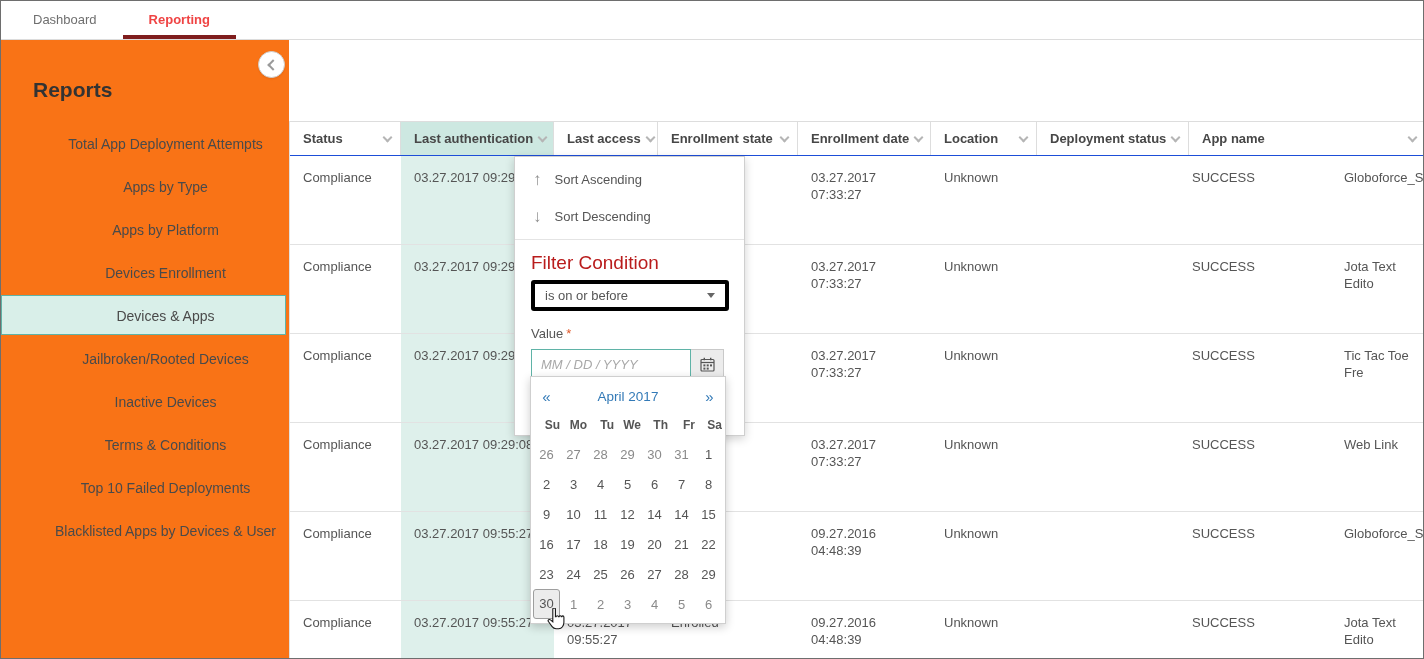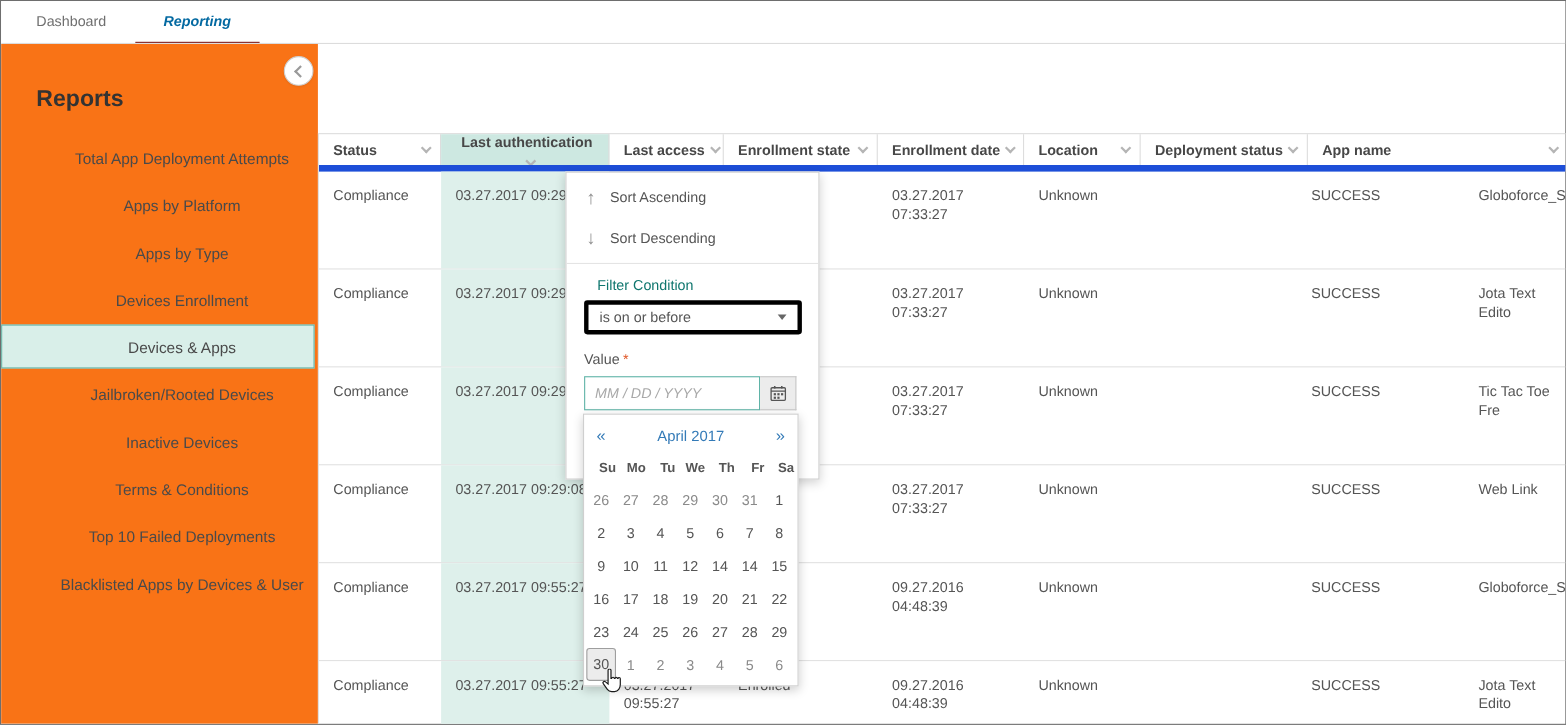--- a/index.html
+++ b/index.html
@@ -5,62 +5,62 @@
   * { box-sizing: border-box; margin: 0; padding: 0; }
   html,body { background:#eee; }
   body { font-family: "Liberation Sans", sans-serif; }
   .page { position:relative; width:1424px; height:659px; background:#fff;
           border:1px solid #6e6e6e; overflow:hidden; margin:0 auto; }
 
   
   .topbar { position:absolute; left:0; top:0; right:0; height:39px;
             border-bottom:1px solid #dcdcdc; display:flex; padding-left:6px; background:#fff; }
   .tab { padding:0 26px; line-height:37px; font-size:13px; color:#6f6f6f; cursor:pointer; }
-  .tab.active { color:#0369a1; font-weight:bold; border-bottom:1px solid #7f1d1d;font-style:italic; }
+  .tab.active { color:#ef4444; font-weight:bold; border-bottom:4px solid #7f1d1d; }
 
   
   .sidebar { position:absolute; left:0; top:39px; bottom:0; width:288px; background:#f97316; }
   .sidebar h1 { margin:38px 0 0 32px; font-size:21px; font-weight:bold; color:#333; }
   .collapse-btn { position:absolute; left:257px; top:11px; width:27px; height:27px;
                   border:1px solid #cfcfcf; border-radius:50%; background:#fff;
                   display:flex; align-items:center; justify-content:center; cursor:pointer;
                   box-shadow:0 1px 2px rgba(0,0,0,.08); }
   .chev-left { width:8px; height:8px; border-left:2px solid #9a9a9a; border-bottom:2px solid #9a9a9a;
                transform:rotate(45deg); margin-left:3px; }
   .nav { margin-top:21px; }
   .nav-item { height:40px; line-height:40px; margin:0 3px 3px 0; padding-left:44px;
               font-size:14px; color:#4a4a4a; cursor:pointer; white-space:nowrap;
               border:1px solid transparent;text-align:center; }
   .nav-item.selected { background:var(--selection-bg); border:1px solid var(--accent); }
 
   
   .table { position:absolute; left:288px; top:120px; width:1136px; border-left:1px solid #e0e0e0; }
-  .thead { display:flex; height:35px; border-top:1px solid #ddd; border-bottom:6px solid #1d4ed8; background:#fff; }
+  .thead { display:flex; height:35px; border-top:1px solid #ddd; border-bottom:1px solid #1d4ed8; background:#fff; }
   .th { display:flex; align-items:center; justify-content:space-between;
         padding:0 9px 0 13px; font-size:13px; font-weight:bold; color:#474747;
         border-right:1px solid #ddd; overflow:hidden; white-space:nowrap; cursor:pointer; }
-  .th.hl { background:var(--header-highlight);flex-direction:column; }
+  .th.hl { background:var(--header-highlight); }
   .chev { width:7px; height:7px; border-right:2px solid #b5b5b5; border-bottom:2px solid #b5b5b5;
           transform:rotate(45deg); flex:none; margin:-3px 0 0 6px; }
   .tr { display:flex; height:89px; border-bottom:1px solid #e2e2e2; }
   .td { padding:13px 12px 0 13px; font-size:13px; line-height:17px; color:#555;
         overflow:hidden; }
   .td.hl { background:var(--column-highlight); }
   .c0{width:111px}.c1{width:153px}.c2{width:104px}.c3{width:140px}.c4{width:133px}
   .c5{width:142px}.c6{width:106px}.c7{width:152px}.c8{flex:1;border-right:none}
 
   
   .filter-popup { position:absolute; left:513px; top:155px; width:231px; height:280px;
                   background:#fff; border:1px solid #cfcfcf; box-shadow:0 3px 9px rgba(0,0,0,.18);
                   z-index:10; padding-top:4px; }
   .sort-item { display:flex; align-items:center; gap:13px; padding:11px 18px;
                font-size:13px; color:#555; cursor:pointer; }
   .sort-arrow { font-size:17px; color:#8f8f8f; line-height:13px; }
   .divider { border-top:1px solid #e4e4e4; margin-top:4px; }
-  .flabel { margin:12px 28px 6px; font-size:13px; color:#0f766e; }
+  .flabel { margin:12px 16px 6px; font-size:19px; color:#b91c1c; }
   .req { color:var(--required-asterisk); margin-left:3px; }
   .select { margin:0 15px 0 16px; height:31px; border:4px solid #000000; border-radius:3px;
             display:flex; align-items:center; justify-content:space-between; padding:0 10px;
             font-size:13px; color:#555; background:#fff; cursor:pointer; }
   .caret { width:0; height:0; border-left:4px solid transparent; border-right:4px solid transparent;
            border-top:5px solid #666; }
   .vlabel { margin:15px 16px 8px; font-size:13px; color:#555; }
   .date-row { margin:0 16px; display:flex; }
   .date-input { width:160px; height:31px; border:1px solid var(--accent); padding:0 9px;
                 font-size:13px; color:#555; outline:none; font-family:"Liberation Sans",sans-serif; }
@@ -95,22 +95,22 @@
     <div class="tab active">Reporting</div>
   </header>
 
   <aside class="sidebar">
     <button class="collapse-btn">
       <span class="chev-left"></span>
     </button>
     <h1>Reports</h1>
     <nav class="nav">
       <div class="nav-item">Total App Deployment Attempts</div>
+      <div class="nav-item">Apps by Type</div>
       <div class="nav-item">Apps by Platform</div>
-      <div class="nav-item">Apps by Type</div>
       <div class="nav-item">Devices Enrollment</div>
       <div class="nav-item selected">Devices &amp; Apps</div>
       <div class="nav-item">Jailbroken/Rooted Devices</div>
       <div class="nav-item">Inactive Devices</div>
       <div class="nav-item">Terms &amp; Conditions</div>
       <div class="nav-item">Top 10 Failed Deployments</div>
       <div class="nav-item">Blacklisted Apps by Devices &amp; User</div>
     </nav>
   </aside>
 

